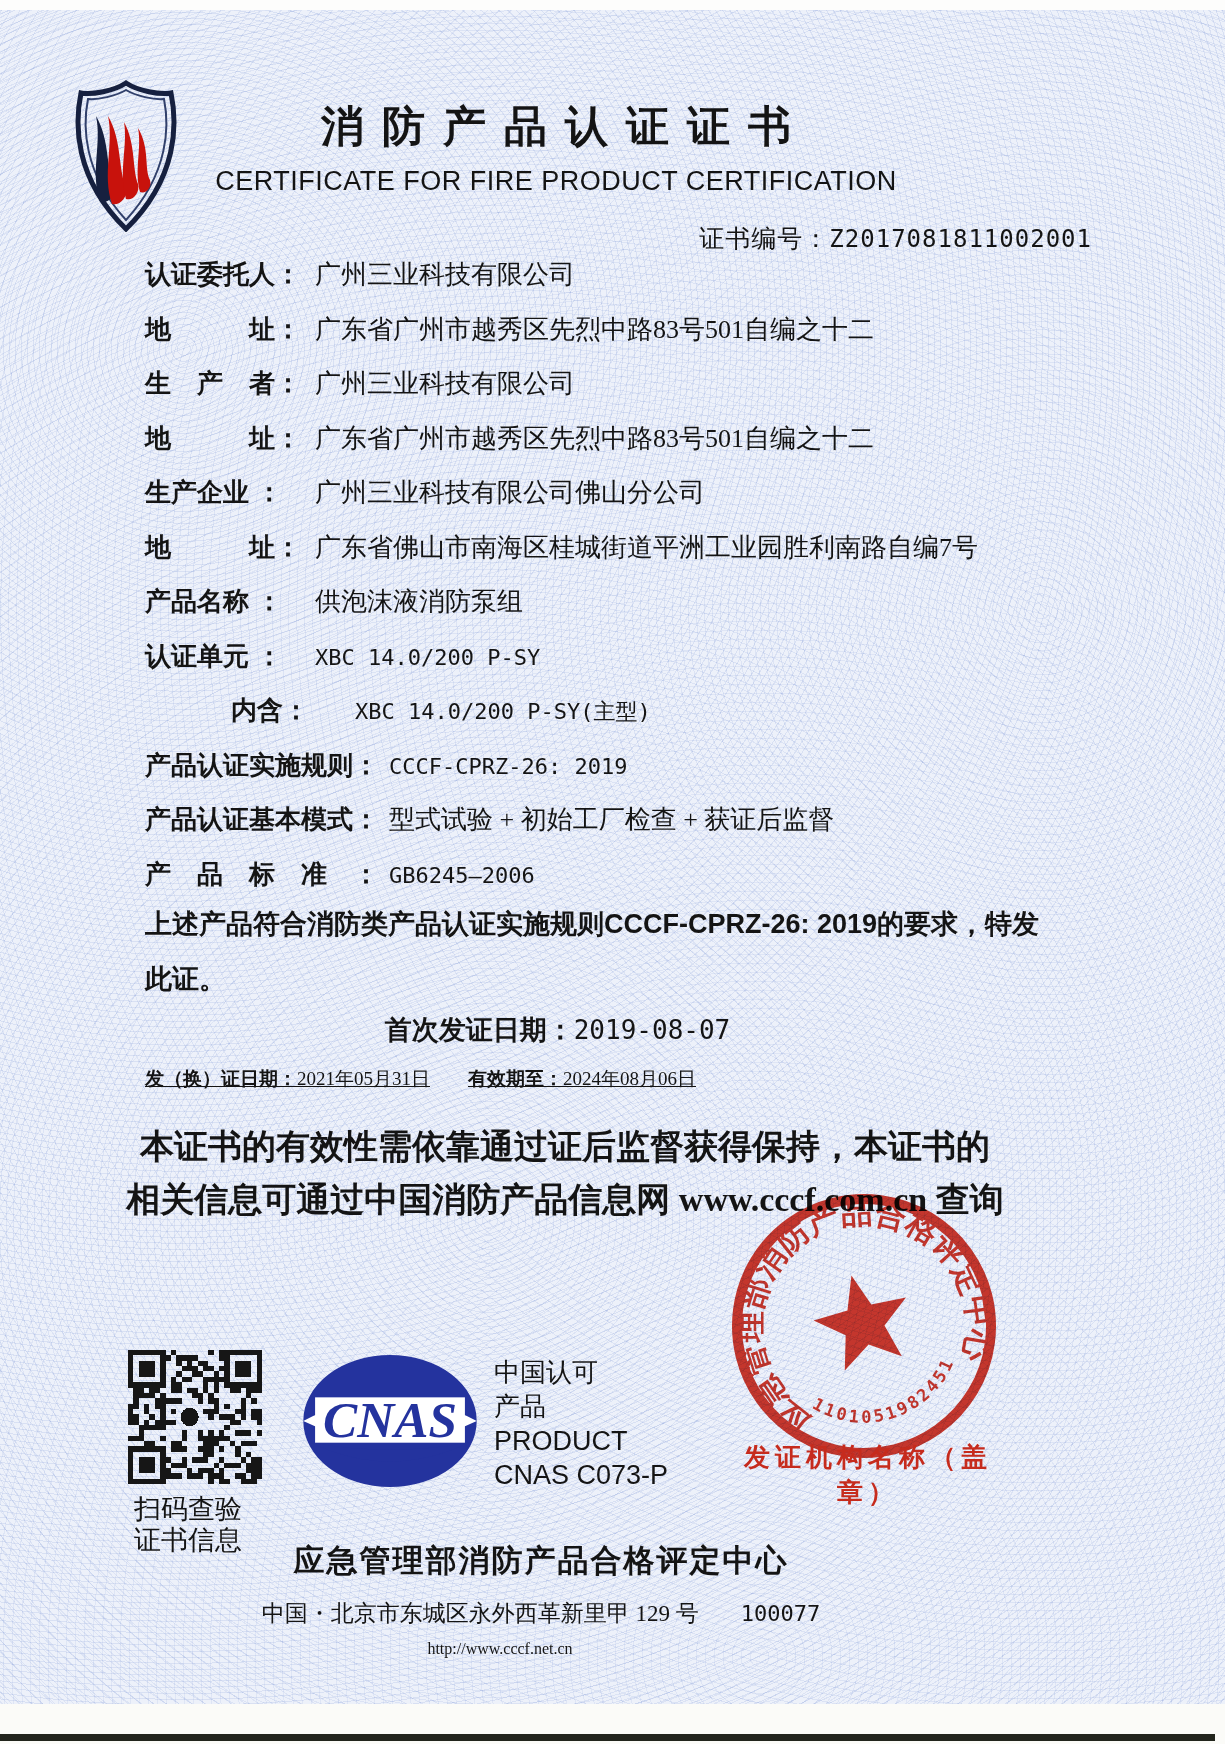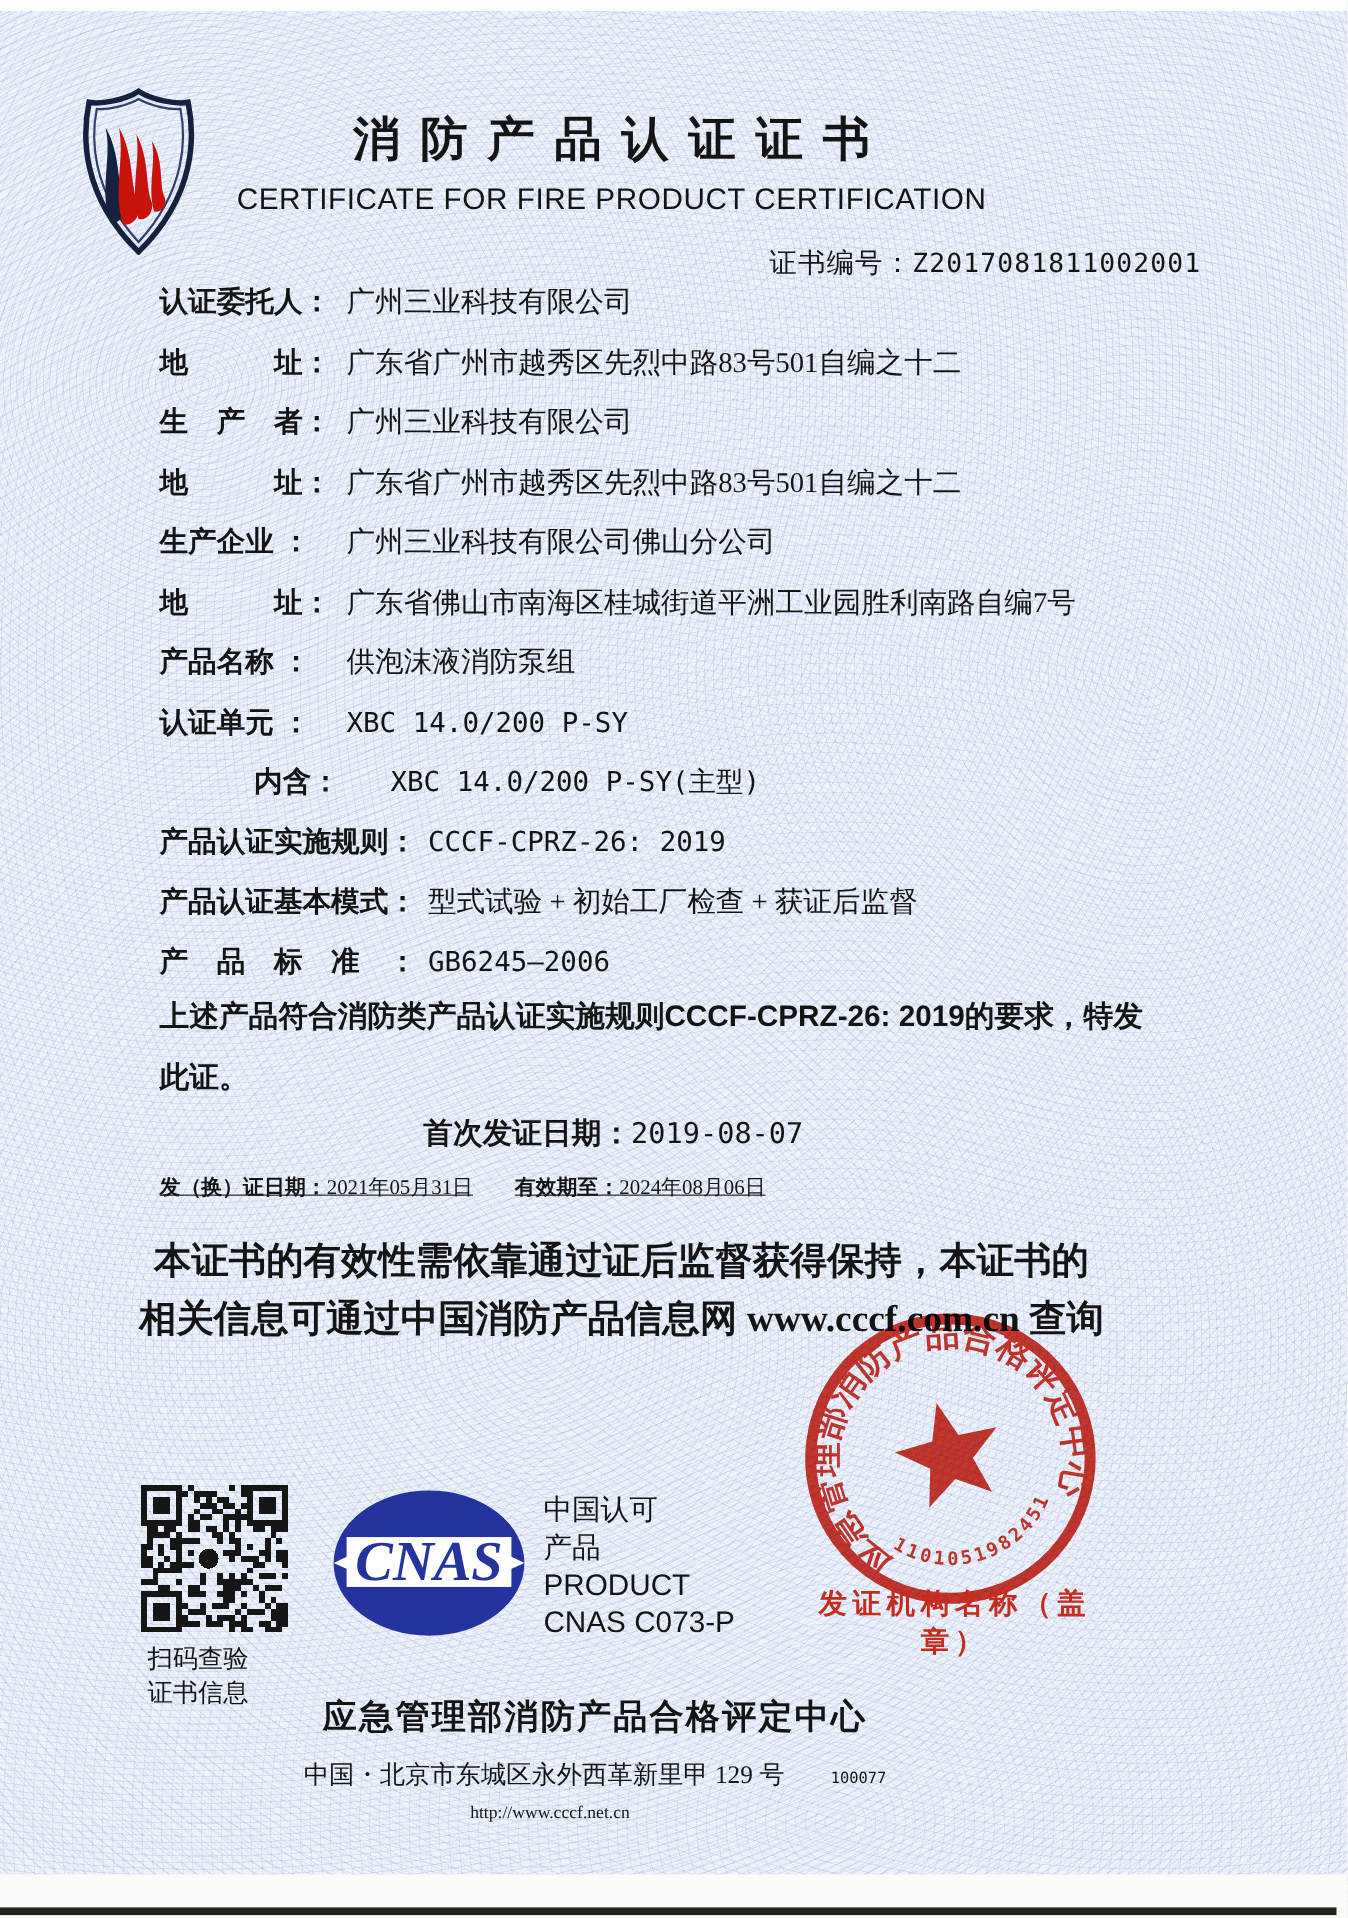--- a/index.html
+++ b/index.html
@@ -31,52 +31,52 @@
 
   .certno{top:222px;right:133px;font-size:25px;letter-spacing:1px;}
   .certno .num{font-family:"DejaVu Sans Mono","Liberation Mono",monospace;font-size:24px;}
 
   .fields{left:145px;top:257px;width:1020px;}
   .row{display:flex;align-items:baseline;height:54.5px;font-size:26px;}
   .row .lbl{font-family:"Liberation Sans","DejaVu Sans",sans-serif;font-weight:bold;white-space:pre;}
   .row .lbl.w5{min-width:160px;}
   .row .val{margin-left:10px;white-space:pre;}
   .row.indent{padding-left:86px;gap:36px;}
-  .valmono{font-family:"DejaVu Sans Mono","Liberation Mono",monospace;font-size:25px;}
+  .valmono{font-family:"DejaVu Sans Mono","Liberation Mono",monospace;font-size:22px;}
 
   .statement{left:145px;top:897px;width:1010px;font-size:27px;font-weight:bold;line-height:55px;
     font-family:"Liberation Sans","DejaVu Sans",sans-serif;}
 
   .first-issue{left:0;top:1012px;width:1115px;text-align:center;font-size:27px;}
   .first-issue .lbl{font-weight:bold;font-family:"Liberation Sans","DejaVu Sans",sans-serif;}
   .first-issue .val{font-family:"DejaVu Sans Mono","Liberation Mono",monospace;font-size:26px;}
 
   .reissue{left:145px;top:1066px;width:1010px;font-size:19px;display:flex;align-items:baseline;text-decoration:underline;}
   .reissue .lbl{font-weight:bold;font-family:"Liberation Sans","DejaVu Sans",sans-serif;}
   .reissue .gap{display:inline-block;width:38px;}
 
   .notice{left:0;top:1120px;width:1130px;text-align:center;font-size:34px;font-weight:bold;line-height:53px;}
 
   .qr-block{left:128px;top:1350px;width:150px;}
   .qr-block svg{display:block;width:134px;height:134px;}
-  .qr-caption{margin-top:10px;margin-left:6px;font-size:23px;line-height:31px;font-family:Liberation Mono, monospace;}
+  .qr-caption{margin-top:10px;margin-left:6px;font-size:27px;line-height:31px;}
 
   .cnas-block{left:296px;top:1352px;display:flex;}
   .cnas-logo{width:188px;height:138px;}
   .cnas-text{margin-left:10px;padding-top:4px;font-size:26px;line-height:34px;}
   .cnas-text .lat{font-family:"Liberation Sans","DejaVu Sans",sans-serif;font-size:27px;}
 
   .stamp{left:726px;top:1188px;width:276px;height:276px;mix-blend-mode:multiply;opacity:.93;}
   .stamp-caption{left:718px;top:1440px;width:300px;text-align:center;color:#c62b1d;
     font-size:26px;letter-spacing:5px;font-weight:bold;}
 
   .footer-org{left:0;top:1540px;width:1082px;text-align:center;font-size:31px;font-weight:bold;
     font-family:"Liberation Sans","DejaVu Sans",sans-serif;letter-spacing:2px;}
   .footer-addr{left:0;top:1598px;width:1082px;text-align:center;font-size:23px;}
-  .footer-addr .post{margin-left:42px;font-family:"DejaVu Sans Mono","Liberation Mono",monospace;font-size:14px;}
+  .footer-addr .post{margin-left:42px;font-family:"DejaVu Sans Mono","Liberation Mono",monospace;font-size:22px;}
   .footer-url{left:0;top:1640px;width:1000px;text-align:center;font-size:16px;}
 </style>
 </head>
 <body>
 
 <div class="page">
 
   <div class="abs top-strip"></div>
 
   <div class="abs logo">

